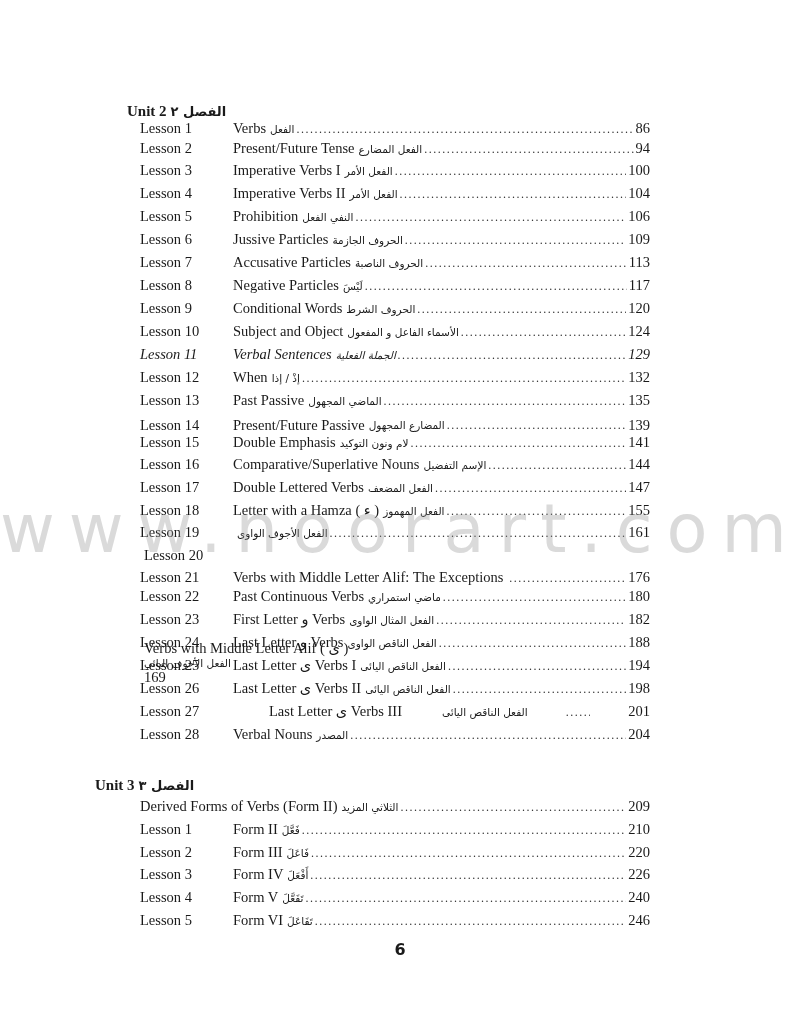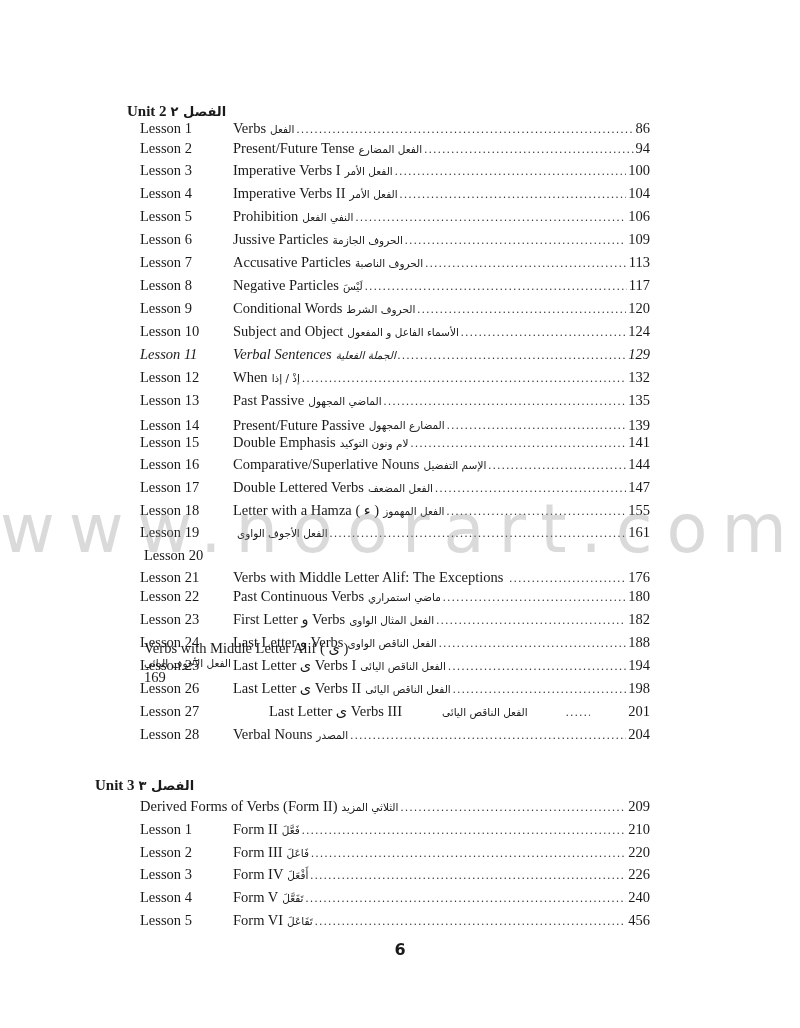--- a/index.html
+++ b/index.html
@@ -274,19 +274,19 @@
       <span class="title">Form V</span>
       <span class="ar">تَفَعَّلَ</span>
       <span class="dots">..............................................................................................</span>
       <span class="page-num">240</span>
     </div>
   <div class="row" style="top:912px;">
       <span class="lesson">Lesson 5</span>
       <span class="title">Form VI</span>
       <span class="ar">تَفَاعَلَ</span>
       <span class="dots">..............................................................................................</span>
-      <span class="page-num">456</span>
+      <span class="page-num">246</span>
     </div>
 
   <div class="page-footer">6</div>
 
   <div class="watermark">www.noorart.com</div>
 </div>
 
 </body></html>

